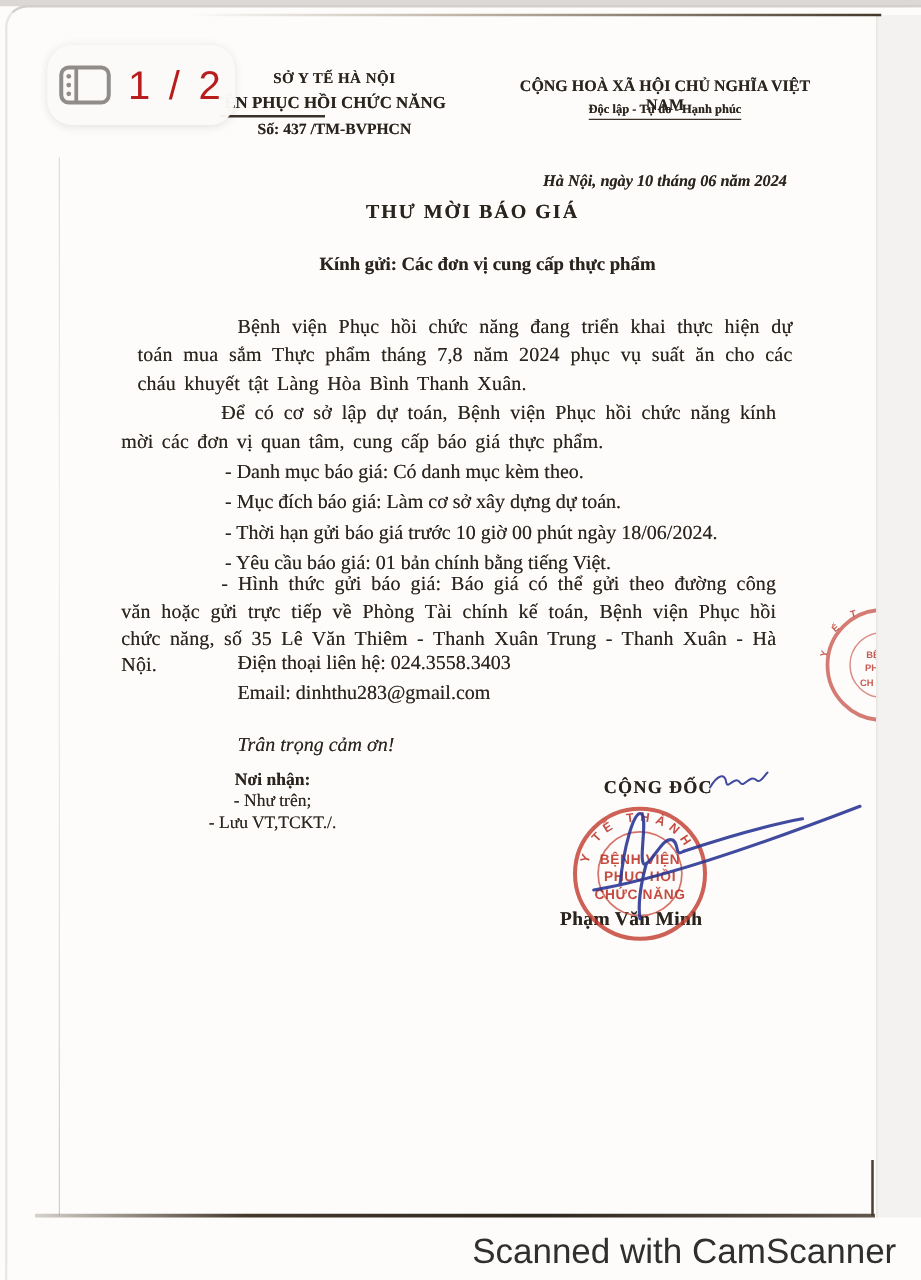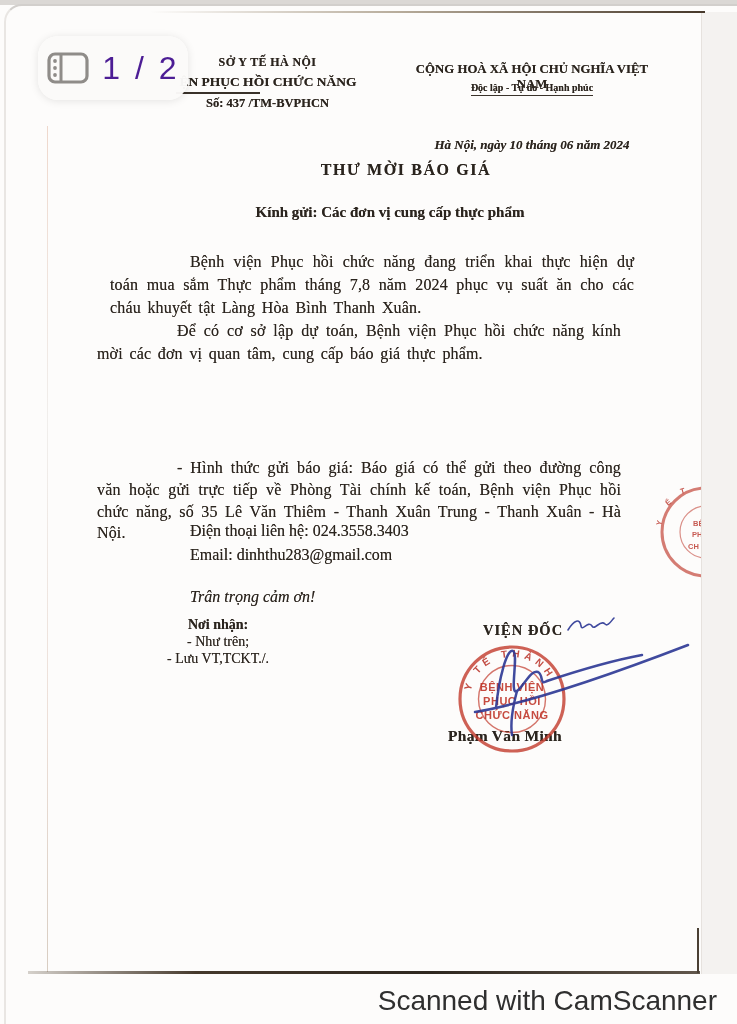--- a/index.html
+++ b/index.html
@@ -35,21 +35,21 @@
   .hl-2 { position:absolute; top:19px; left:-12px; width:220px; font-size:13.5px; font-weight:bold; }
   .hl-u { position:absolute; top:37px; left:6px; width:84px; height:1.5px; background:#3a322a; }
   .hl-3 { position:absolute; top:41px; width:100%; font-size:12.5px; font-weight:bold; }
 
   .hr { left:402px; top:62px; width:260px; text-align:center; }
   .hr-1 { position:absolute; top:0; width:100%; font-size:12.8px; font-weight:bold; }
   .hr-2 { position:absolute; top:20px; width:100%; font-size:10px; font-weight:bold; }
   .hr-2 span { display:inline-block; border-bottom:1.5px solid #3a322a; padding-bottom:2px; }
   .hr-3 { position:absolute; top:47px; width:100%; font-size:13px; font-style:italic; font-weight:bold;margin-top:28px; }
 
-  .title { left:156px; top:161px; width:500px; text-align:center; font-size:16px;
+  .title { left:128px; top:161px; width:500px; text-align:center; font-size:16px;
            font-weight:bold; letter-spacing:1.6px; }
   .salutation { left:140px; top:204px; width:500px; text-align:center; font-size:15px; font-weight:bold; }
 
   .para { left:97px; width:524px; font-size:16px; line-height:22.8px; }
   .p1 { top:251px; text-indent:80px;margin-left:13px; }
   .p2 { top:320px; text-indent:80px; }
   .bullets { left:180px; top:366px; width:450px; font-size:16px; line-height:24.3px; }
   .p3 { top:457px; line-height:21.8px; text-indent:80px; }
   .phone { left:190px; top:522px; font-size:16px; }
   .email { left:190px; top:546px; font-size:16px; }
@@ -60,21 +60,21 @@
   .name { left:448px; top:727px; width:160px; font-size:15.5px; font-weight:bold; letter-spacing:.3px; }
 
   .stamp-svg { position:absolute; left:445px; top:632px; z-index:3; }
   .partial-stamp-svg { position:absolute; left:655px; top:484px; z-index:4; }
   .sig-svg { position:absolute; left:430px; top:600px; z-index:7; }
 
   
   .pill { position:absolute; left:38px; top:36px; width:150px; height:64px; border-radius:20px;
           background:rgba(251,250,249,.97); box-shadow:0 1px 8px rgba(0,0,0,.10);
           display:flex; align-items:center; justify-content:center; gap:12px; z-index:30;
-          font-family:"Liberation Sans","DejaVu Sans",sans-serif; color:#4c1d95; cursor:pointer; }
+          font-family:"Liberation Sans","DejaVu Sans",sans-serif; color:#b91c1c; cursor:pointer; }
   .pill-label { font-size:32px; letter-spacing:3px; }
 
   .watermark { position:absolute; top:985px; right:20px; z-index:10;
       font-family:"Liberation Sans","DejaVu Sans",sans-serif; font-size:28px; color:#2f2f2f; }
 </style>
 </head>
 <body>
 
 <div class="page">
 
@@ -98,33 +98,39 @@
       <div class="hr-2"><span>Độc lập - Tự do - Hạnh phúc</span></div>
       <div class="hr-3">Hà Nội, ngày 10 tháng 06 năm 2024</div>
     </div>
 
     <div class="t title">THƯ MỜI BÁO GIÁ</div>
     <div class="t salutation">Kính gửi: Các đơn vị cung cấp thực phẩm</div>
 
     <div class="t para p1 just">Bệnh viện Phục hồi chức năng đang triển khai thực hiện dự toán mua sắm Thực phẩm tháng 7,8 năm 2024 phục vụ suất ăn cho các cháu khuyết tật Làng Hòa Bình Thanh Xuân.</div>
     <div class="t para p2 just">Để có cơ sở lập dự toán, Bệnh viện Phục hồi chức năng kính mời các đơn vị quan tâm, cung cấp báo giá thực phẩm.</div>
 
+    <div class="t bullets">
+      <div>- Danh mục báo giá: Có danh mục kèm theo.</div>
+      <div>- Mục đích báo giá: Làm cơ sở xây dựng dự toán.</div>
+      <div>- Thời hạn gửi báo giá trước 10 giờ 00 phút ngày 18/06/2024.</div>
+      <div>- Yêu cầu báo giá: 01 bản chính bằng tiếng Việt.</div>
+    </div>
 
     <div class="t para p3 just">- Hình thức gửi báo giá: Báo giá có thể gửi theo đường công văn hoặc gửi trực tiếp về Phòng Tài chính kế toán, Bệnh viện Phục hồi chức năng, số 35 Lê Văn Thiêm - Thanh Xuân Trung - Thanh Xuân - Hà Nội.</div>
     <div class="t phone">Điện thoại liên hệ: 024.3558.3403</div>
     <div class="t email">Email: dinhthu283@gmail.com</div>
     <div class="t closing">Trân trọng cảm ơn!</div>
 
     <div class="t recipients">
       <div class="b">Nơi nhận:</div>
       <div>- Như trên;</div>
       <div>- Lưu VT,TCKT./.</div>
     </div>
 
-    <div class="t role">VIỆN ĐỐC</div>
+    <div class="t role">CỘNG ĐỐC</div>
     <div class="t name">Phạm Văn Minh</div>
   </div>
 
   <svg class="stamp-svg" width="134" height="134">
     <circle cx="67" cy="67" r="52" fill="none" stroke="rgba(194,58,44,.8)" stroke-width="3.2"></circle>
     <circle cx="67" cy="67" r="33.5" fill="none" stroke="rgba(194,58,44,.7)" stroke-width="1.4"></circle>
     <defs>
         <path id="ringA" d="M 25,67 A 42,42 0 0 1 109,67"></path>
       </defs>
     <text font-family="Liberation Sans, DejaVu Sans, sans-serif" font-size="10" font-weight="bold" fill="rgba(183,46,35,.85)" letter-spacing="4.5">

